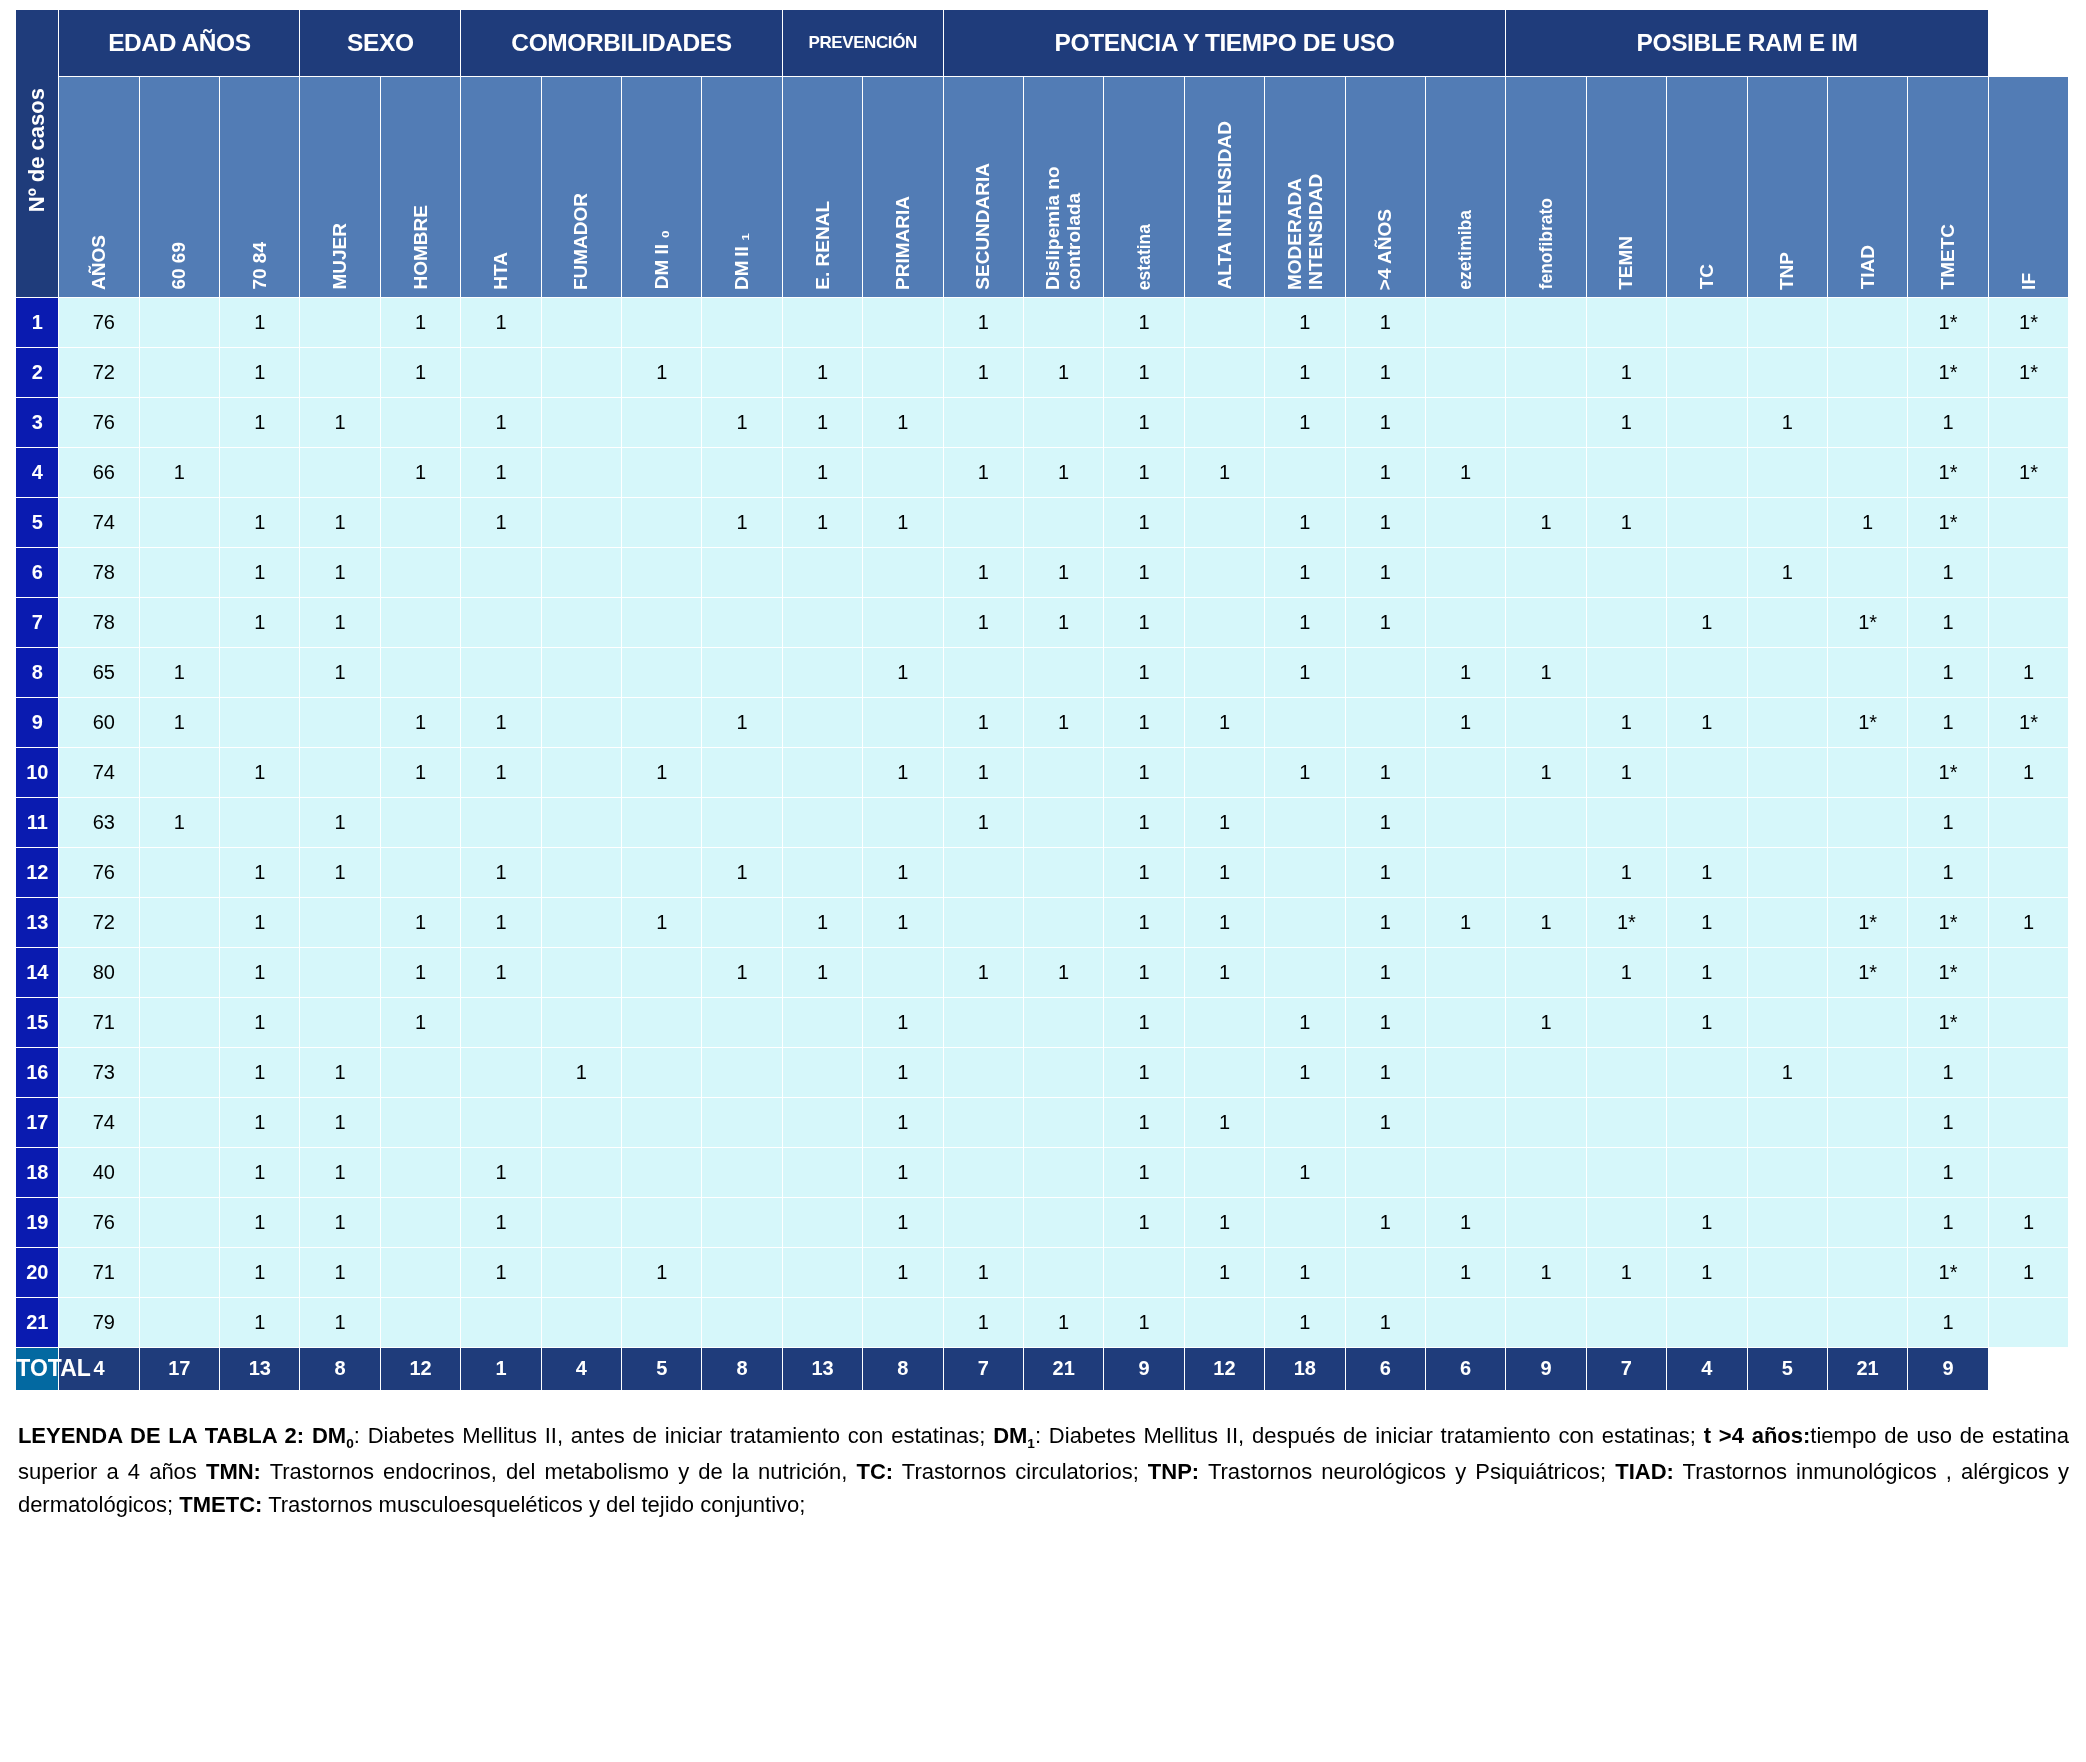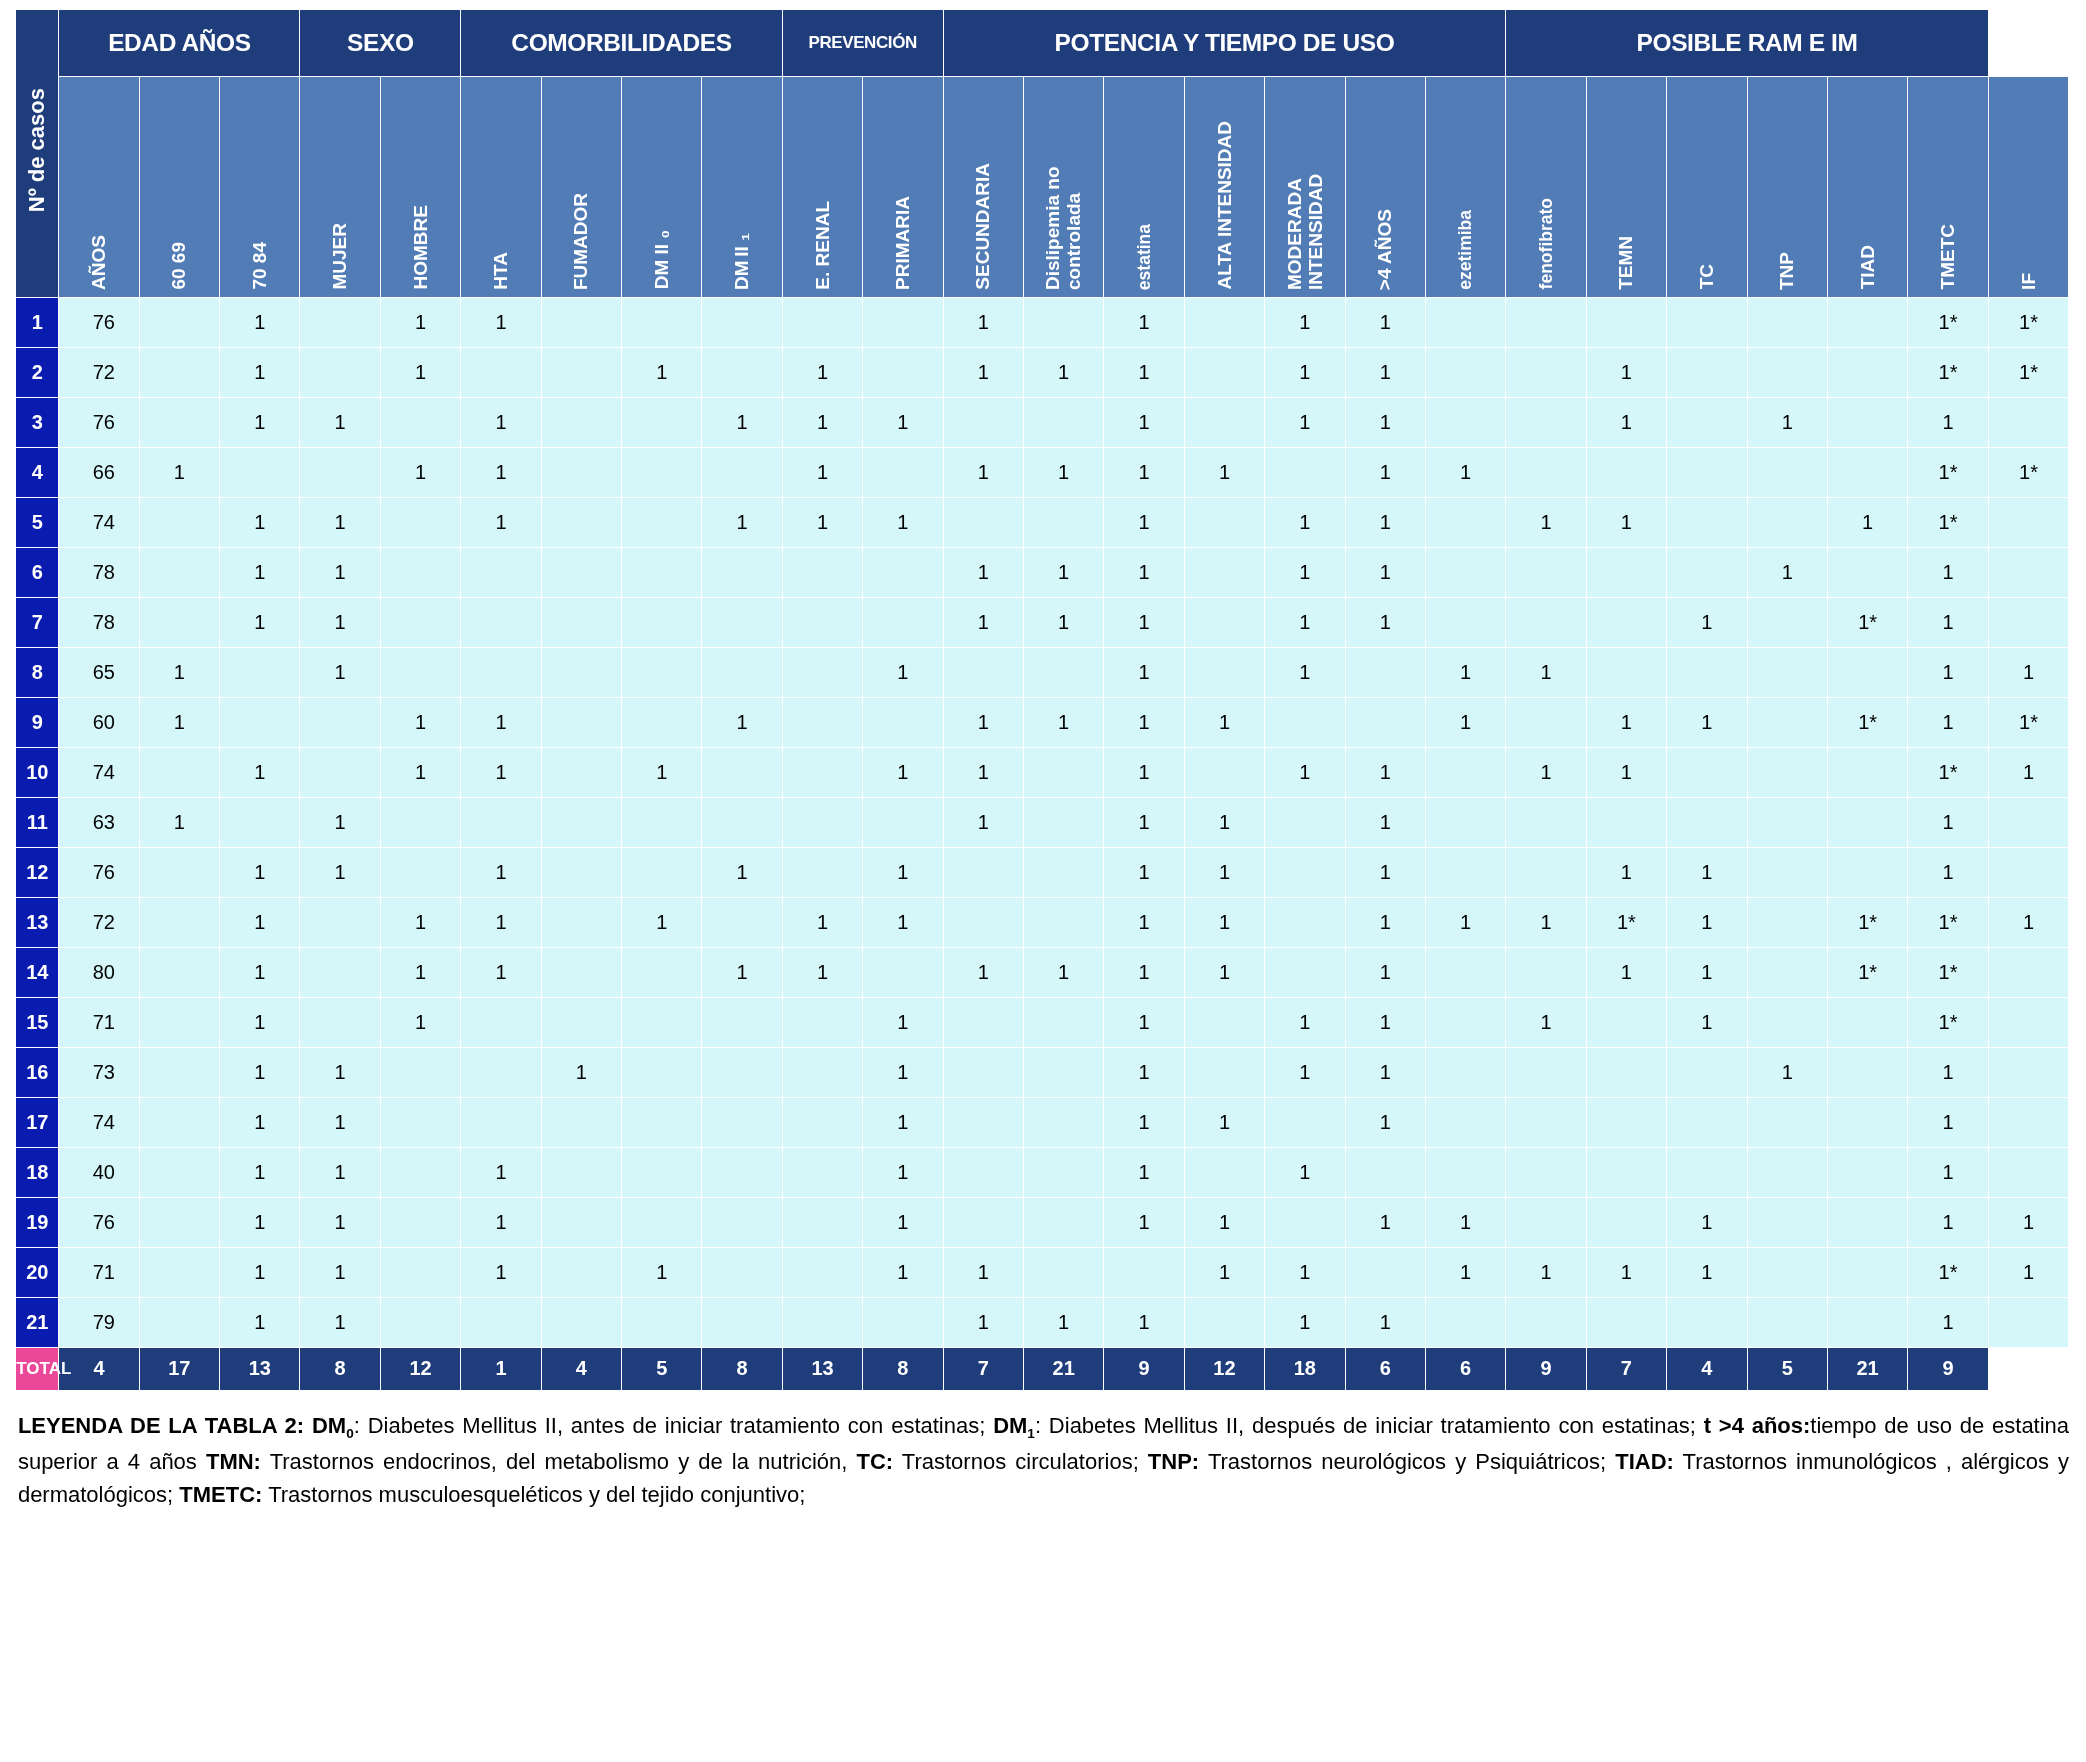--- a/index.html
+++ b/index.html
@@ -129,28 +129,28 @@
     color: #ffffff;
     font-weight: 700;
     font-size: 20px;
     height: 42px;
     padding: 0;
     border: 0;
     text-align: center;
     vertical-align: middle;
   }
   tr.total-row td.total-label {
-    background: #ec4899;
-    font-size: 17px;
+    background: #0369a1;
+    font-size: 23px;
     letter-spacing: 0px;
   }
 
   
   .legend {
-    margin-top: 18px;
+    margin-top: 28px;
     padding: 0 2.6px;
     font-size: 22px;
     line-height: 1.52;
     color: #000000;
     text-align: justify;
     font-family: "Liberation Sans", sans-serif;
   }
   .legend b { font-weight: 700; }
   .legend .sb { font-size: 0.62em; vertical-align: sub; font-weight: 700; }
 </style>

